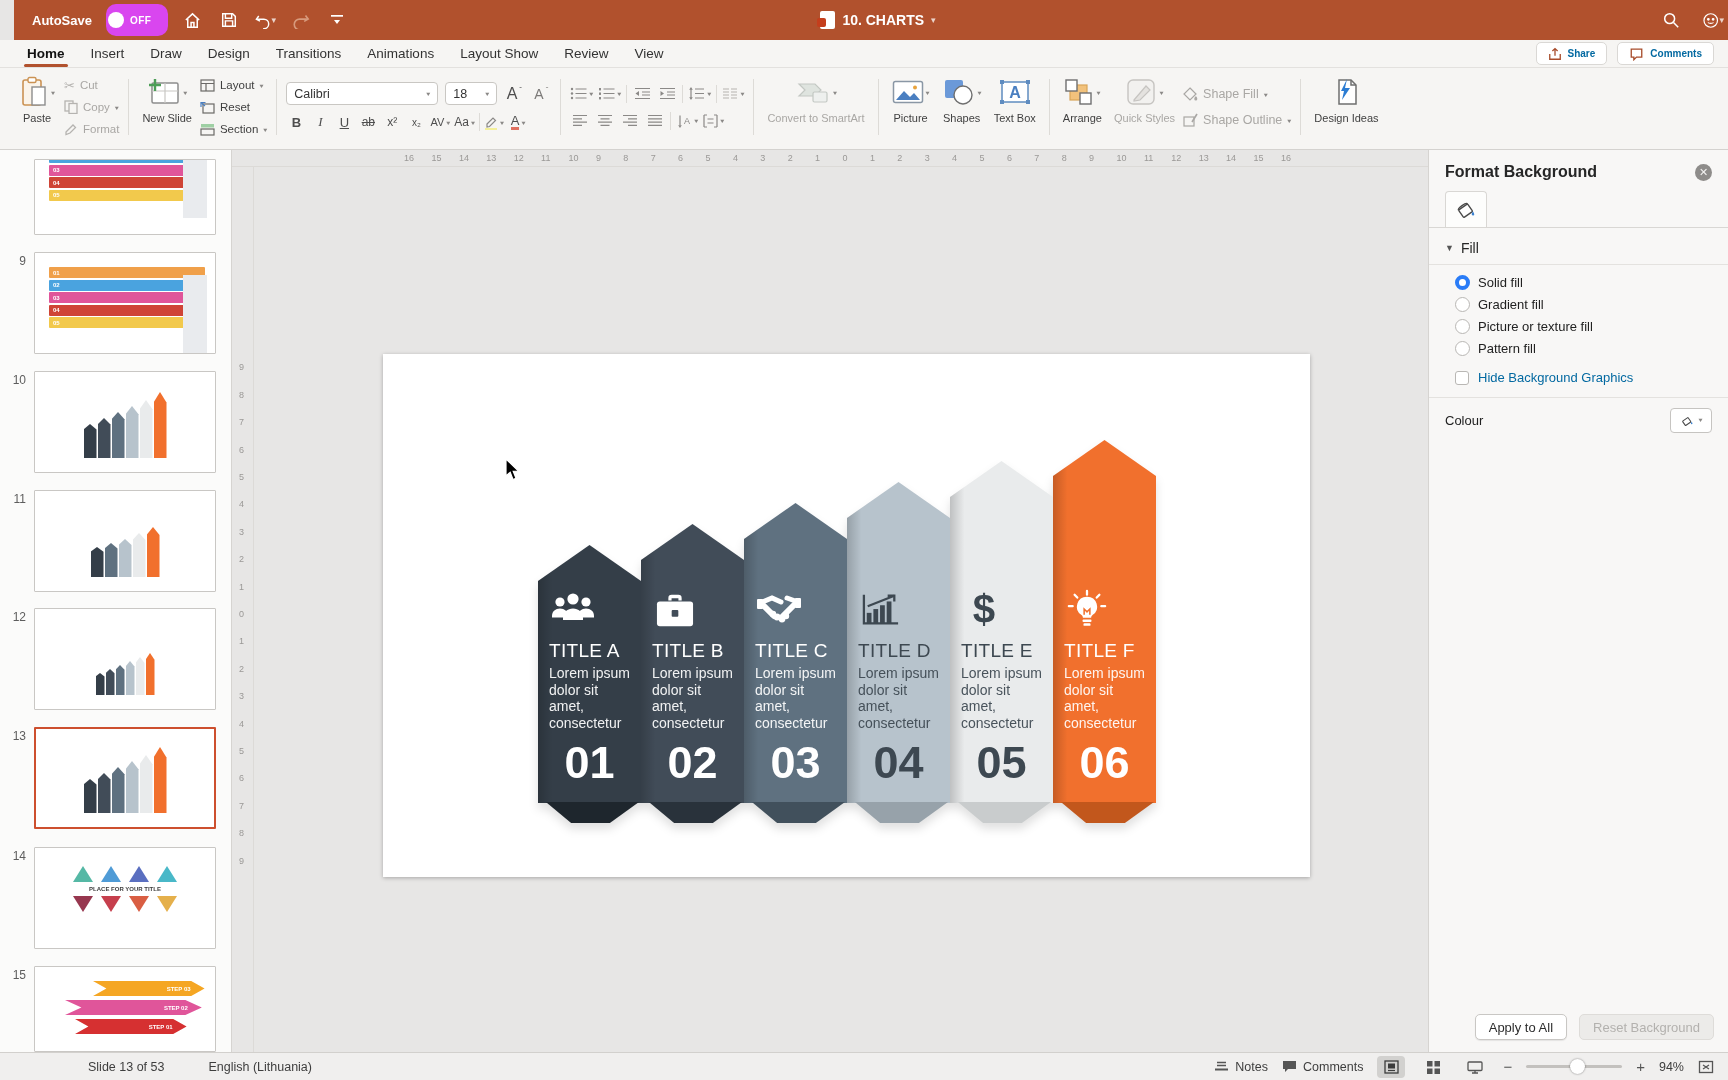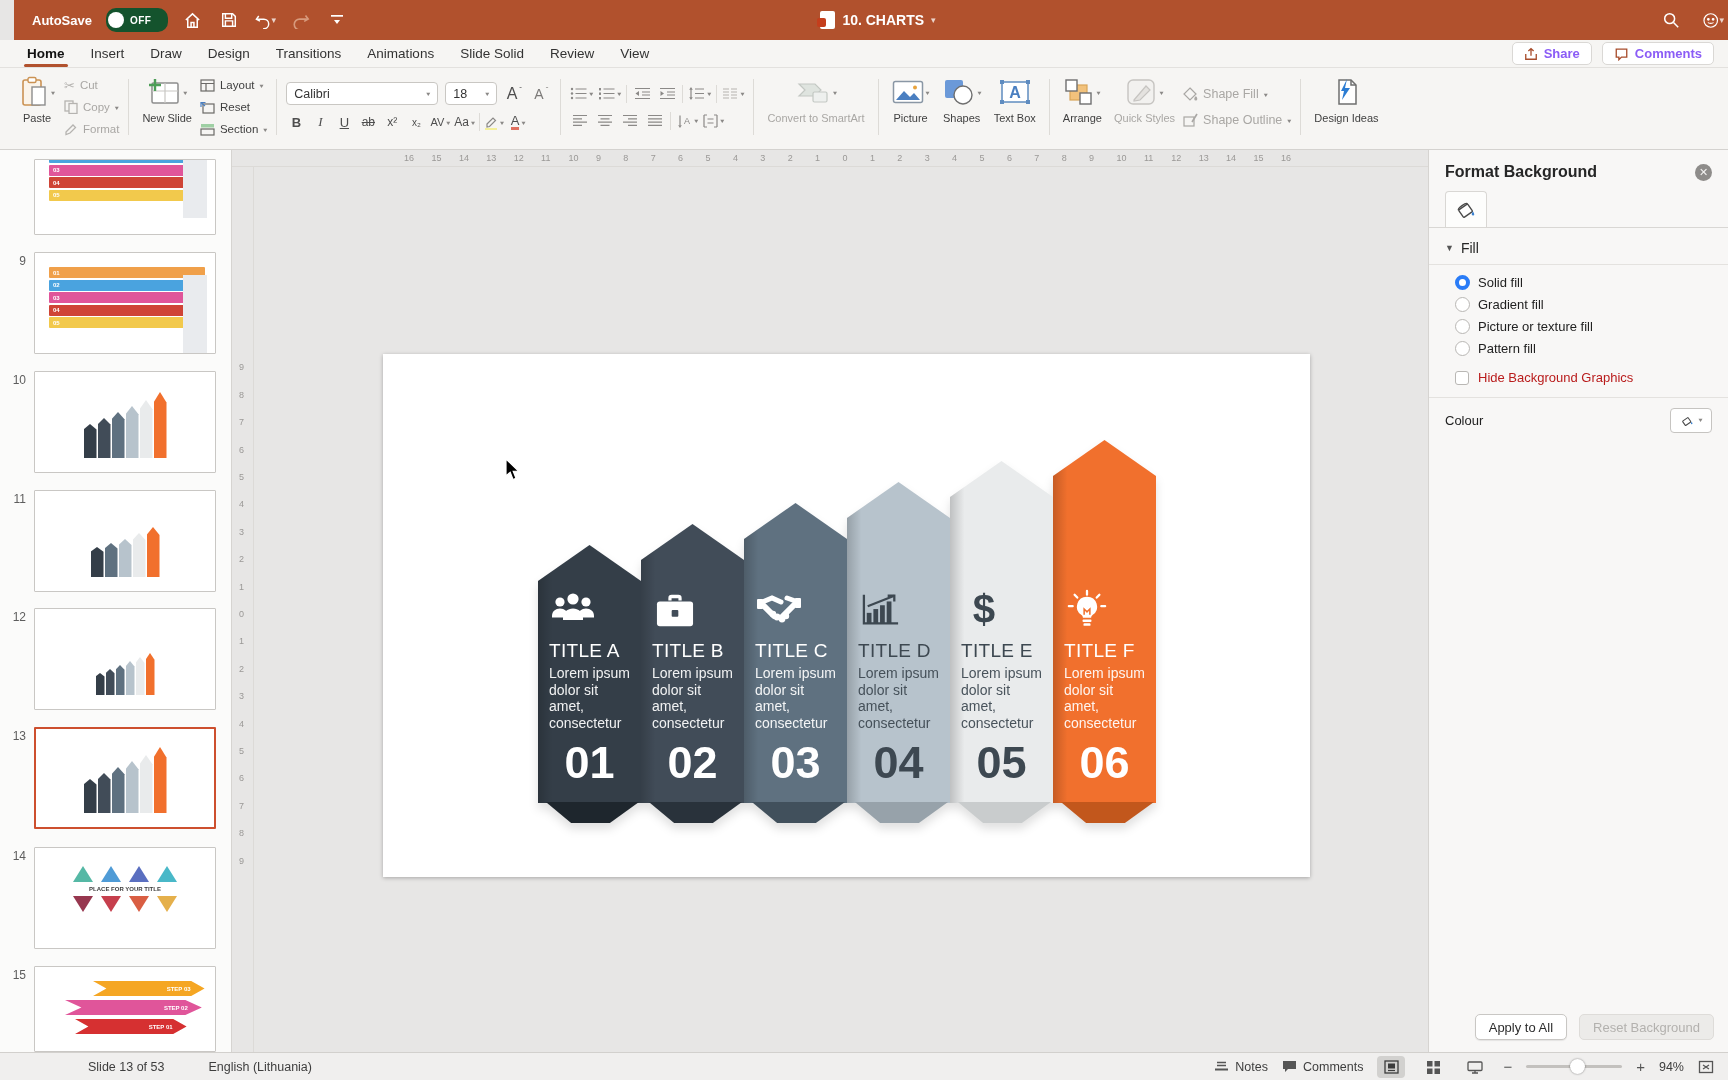--- a/index.html
+++ b/index.html
@@ -4,21 +4,21 @@
 <style>
   * { margin:0; padding:0; box-sizing:border-box; }
   html,body { width:1728px; height:1080px; overflow:hidden;
     font-family:"Liberation Sans", sans-serif; background:#e7e6e5; }
 
   
   #titlebar { position:absolute; left:0; top:0; width:1728px; height:40px;
     background:#b1512d; display:flex; align-items:center; padding:0 18px; color:#fff;margin-left:14px; }
   .tb-left { display:flex; align-items:center; gap:14px; }
   .autosave-lbl { font-size:13px; font-weight:bold; }
-  .toggle { width:62px; height:24px; background:#14532d; border-radius:10px;
+  .toggle { width:62px; height:32px; background:#d946ef; border-radius:10px;
     display:flex; align-items:center; padding:2px; gap:6px; cursor:default; }
   .knob { width:16px; height:16px; border-radius:50%; background:#fff; }
   .toggle-state { font-size:10px; font-weight:bold; color:#fff; letter-spacing:.5px; }
   .tb-icon { width:22px; height:22px; display:flex; align-items:center; justify-content:center; }
   .tb-center { position:absolute; left:0; right:0; top:0; height:40px; display:flex;
     align-items:center; justify-content:center; gap:7px; pointer-events:none; }
   .doc-badge { width:15px; height:18px; background:#fff; border-radius:2px; position:relative; }
   .doc-badge::after { content:""; position:absolute; left:-3px; bottom:2px; width:9px; height:9px;
     background:#c43e1c; border-radius:2px; }
   .doc-title { font-size:14px; font-weight:bold; color:#fff; }
@@ -28,22 +28,22 @@
   
   #tabrow { position:absolute; left:0; top:40px; width:1728px; height:28px; background:#f6f5f3;
     display:flex; align-items:center; padding:0 14px; border-bottom:1px solid #e3e1de; }
   .rtab { font-size:13.5px; color:#333; padding:0 13px; height:100%; display:flex;
     align-items:center; position:relative; cursor:default; }
   .rtab.active { font-weight:bold; color:#111; }
   .rtab.active::after { content:""; position:absolute; left:10px; right:10px; bottom:0;
     height:3px; background:#b1512d; border-radius:2px; }
   .tabrow-right { margin-left:auto; display:flex; gap:10px; }
   .pill-btn { background:#fff; border:1px solid #dad8d5; border-radius:5px; height:23px;
-    display:flex; align-items:center; gap:6px; padding:0 11px; font-size:13px;
-    font-weight:bold; color:#8b5cf6; }
+    display:flex; align-items:center; gap:6px; padding:0 11px; font-size:10px;
+    font-weight:bold; color:#0369a1; }
 
   
   #ribbon { position:absolute; left:0; top:68px; width:1728px; height:82px; background:#f6f5f3;
     border-bottom:1px solid #d4d2cf; display:flex; align-items:stretch; padding:3px 10px 6px; }
   .rsep { width:1px; background:#ddDBd7; margin:8px 5px; }
   .rgroup { display:flex; align-items:stretch; gap:4px; padding:0 4px; }
   .bigbtn { display:flex; flex-direction:column; align-items:center; justify-content:flex-start;
     gap:2px; padding:3px 4px; min-width:46px; }
   .bigbtn .bicon { height:36px; display:flex; align-items:center; justify-content:center; gap:2px; }
   .blabel { font-size:11px; color:#3f3f3f; text-align:center; line-height:12px; }
@@ -133,21 +133,21 @@
     border-bottom:none; border-radius:4px 4px 0 0; display:flex; align-items:center;
     justify-content:center; }
   .section-head { display:flex; align-items:center; gap:7px; padding:12px 16px 8px;
     font-size:14px; color:#262626; border-bottom:1px solid #e4e2df; }
   .tri { font-size:9px; color:#555; }
   #fill-options { padding:10px 16px 4px 26px; display:flex; flex-direction:column; gap:7px; }
   .optrow { display:flex; align-items:center; gap:8px; font-size:13px; color:#222; }
   .radio { width:15px; height:15px; border-radius:50%; border:1.5px solid #b9b7b4; background:#fff; }
   .radio.sel { border:4.5px solid #2a7cf7; }
   .checkbox { width:14px; height:14px; border-radius:3px; border:1.5px solid #b9b7b4; background:#fff; }
-  .chkrow { display:flex; align-items:center; gap:9px; font-size:13px; color:#b91c1c;
+  .chkrow { display:flex; align-items:center; gap:9px; font-size:13px; color:#0369a1;
     padding:10px 16px 12px 26px; border-bottom:1px solid #e4e2df; }
   .kvrow { display:flex; align-items:center; padding:10px 16px; font-size:13px; color:#222; }
   .kvrow .klabel { width:96px; }
   .colourbtn { margin-left:auto; width:42px; height:25px; background:#fff;
     border:1px solid #c6c4c1; border-radius:4px; display:flex; align-items:center;
     justify-content:center; gap:3px; }
   .slider { width:92px; height:3px; background:#c8c6c3; border-radius:2px; position:relative; }
   .slider .sthumb { position:absolute; top:-6px; width:14px; height:14px; background:#fff;
     border-radius:50%; box-shadow:0 0 2px rgba(0,0,0,.5); }
   .spinbox { margin-left:auto; width:52px; height:24px; background:#fff; border:1px solid #c6c4c1;
@@ -243,21 +243,21 @@
 </div>
 
 <div id="tabrow">
   <div id="tabs" style="display:flex;height:100%;">
       <div class="rtab active">Home</div>
       <div class="rtab">Insert</div>
       <div class="rtab">Draw</div>
       <div class="rtab">Design</div>
       <div class="rtab">Transitions</div>
       <div class="rtab">Animations</div>
-      <div class="rtab">Slide Solid</div>
+      <div class="rtab">Layout Show</div>
       <div class="rtab">Review</div>
       <div class="rtab">View</div>
     </div>
   <div class="tabrow-right">
     <div class="pill-btn">
       <svg width="14" height="14" viewBox="0 0 16 16" fill="none" stroke="#a84c2b" stroke-width="1.5">
           <path d="M2 8v6h12V8"></path>
           <path d="M8 10V2M5 4.5 8 1.8l3 2.7"></path>
         </svg>
       <span>Share</span>

